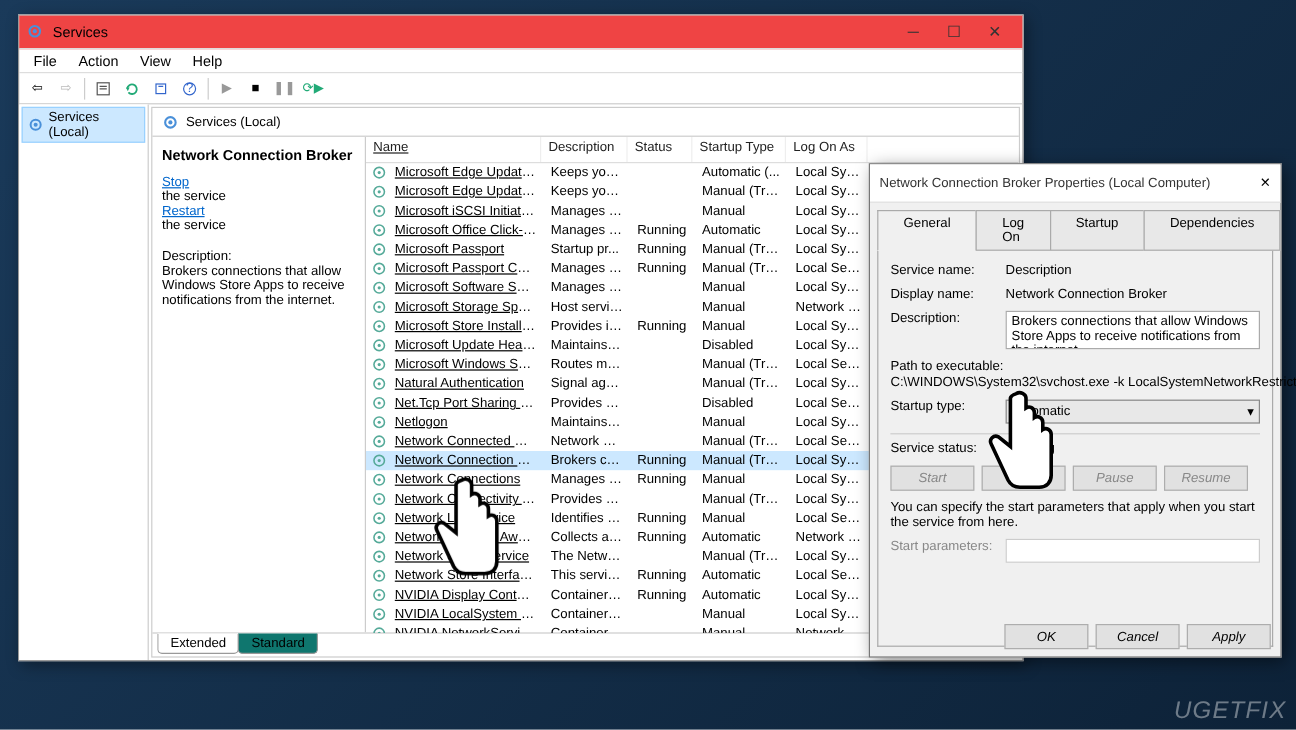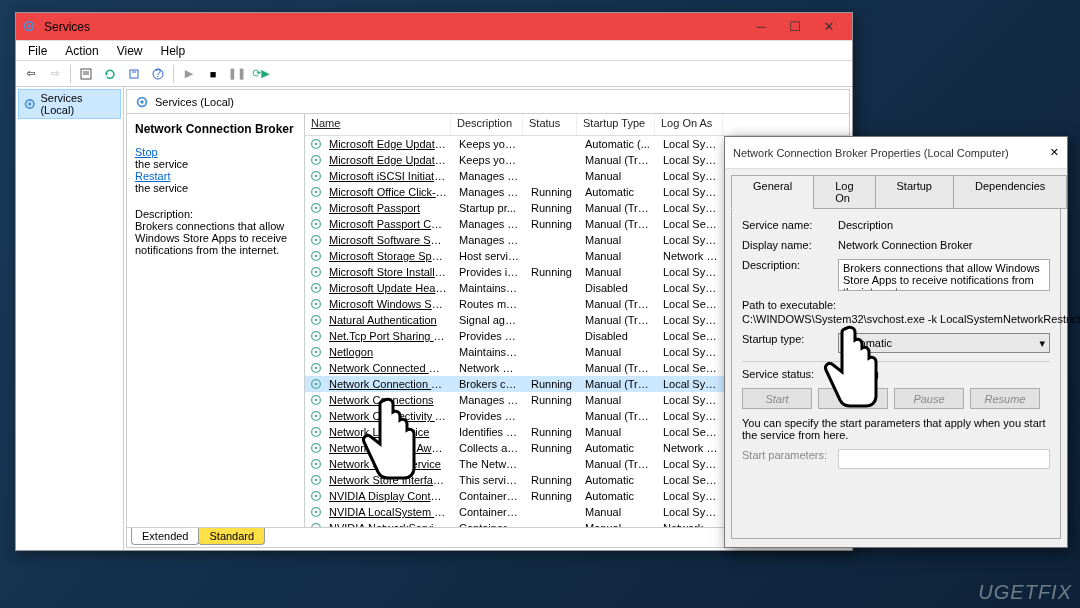--- a/index.html
+++ b/index.html
@@ -32,21 +32,21 @@
 .list-pane { flex: 1; overflow: hidden; }
 .list-header { display: flex; height: 22px; border-bottom: 1px solid #ddd; background:#fff;}
 .list-header div { padding: 3px 6px; border-right: 1px solid #eee; font-size:11px; color:#222;}
 .col-name { width: 146px; text-decoration: underline; } .col-desc { width: 72px; } .col-stat { width: 54px; } .col-start { width: 78px; } .col-log { width: 68px; }
 .list-body { overflow-y:auto; height: calc(100% - 22px);}
 .svc-row { display: flex; height: 16px; align-items: center; white-space: nowrap; font-size:11px;}
 .svc-row.selected { background: #cce8ff; }
 .svc-row .cell { padding: 0 6px; overflow: hidden; text-overflow: ellipsis; }
 .svc-row .ic { width:14px; height:14px; margin-left:4px; flex-shrink:0;}
 .tabs-bottom { height: 20px; border-top: 1px solid #ccc; display: flex; align-items: flex-start; padding-left:4px;}
-.tabs-bottom div { padding: 2px 10px; border: 1px solid #999; border-top:none; font-size:11px; background:#fde047; border-radius: 0 0 4px 4px; margin-right:-1px;}
+.tabs-bottom div { padding: 2px 10px; border: 1px solid #999; border-top:none; font-size:11px; background:#0f766e; border-radius: 0 0 4px 4px; margin-right:-1px;}
 .tabs-bottom div.active{background:#fff;}
 
 .props-window { position: absolute; left: 724px; top: 136px; width: 344px; height: 412px; background: #f0f0f0; border: 1px solid #777; box-shadow: 4px 4px 14px rgba(0,0,0,0.5); }
 .props-titlebar { height: 32px; background: #fff; display: flex; align-items: center; padding: 0 8px; border-bottom:1px solid #ddd;}
 .props-titlebar .t { flex: 1; font-size: 11px; color:#333;}
 .props-tabs { display: flex; padding: 6px 6px 0 6px; }
 .props-tabs div { padding: 4px 21px; border: 1px solid #aaa; background: #e8e8e8; font-size:11px; margin-right:-1px;}
 .props-tabs div.active { background: #f0f0f0; border-bottom-color:#f0f0f0;}
 .props-body { margin: 0 6px 6px 6px; border: 1px solid #aaa; border-top:none; padding: 10px 10px; height: 330px; position:relative;}
 .prow { display: flex; margin-bottom: 8px; align-items: flex-start;}
@@ -489,20 +489,25 @@
       <button>Stop</button>
       <button disabled="">Pause</button>
       <button disabled="">Resume</button>
     </div>
     <div style="font-size:11px; margin-bottom:8px;">You can specify the start parameters that apply when you start the service from here.</div>
     <div class="prow">
         <div class="lbl" style="color:#888;">Start parameters:</div>
         <input class="param-input" disabled="" style="">
       </div>
   </div>
+  <div class="bottom-btns">
+    <button>OK</button>
+    <button>Cancel</button>
+    <button>Apply</button>
+  </div>
 </div>
 
 <svg class="cursor-hand" style="left:350px; top:394px;" width="80" height="100" viewBox="0 0 80 100">
   <path d="M30 10 L30 50 L20 42 C16 40 12 44 14 48 L28 78 C30 82 34 84 38 84 L54 84 C60 84 64 80 64 74 L64 40 C64 36 60 34 57 36 L57 30 C57 26 53 24 50 26 L50 22 C50 18 46 16 43 18 L43 10 C43 6 38 4 35 6 C32 7 30 8 30 10 Z" fill="#fff" stroke="#000" stroke-width="3"></path>
 </svg>
 <svg class="cursor-hand" style="left:812px; top:322px;" width="80" height="100" viewBox="0 0 80 100">
   <path d="M30 10 L30 50 L20 42 C16 40 12 44 14 48 L28 78 C30 82 34 84 38 84 L54 84 C60 84 64 80 64 74 L64 40 C64 36 60 34 57 36 L57 30 C57 26 53 24 50 26 L50 22 C50 18 46 16 43 18 L43 10 C43 6 38 4 35 6 C32 7 30 8 30 10 Z" fill="#fff" stroke="#000" stroke-width="3"></path>
 </svg>
 
 <div class="watermark">UGETFIX</div>

